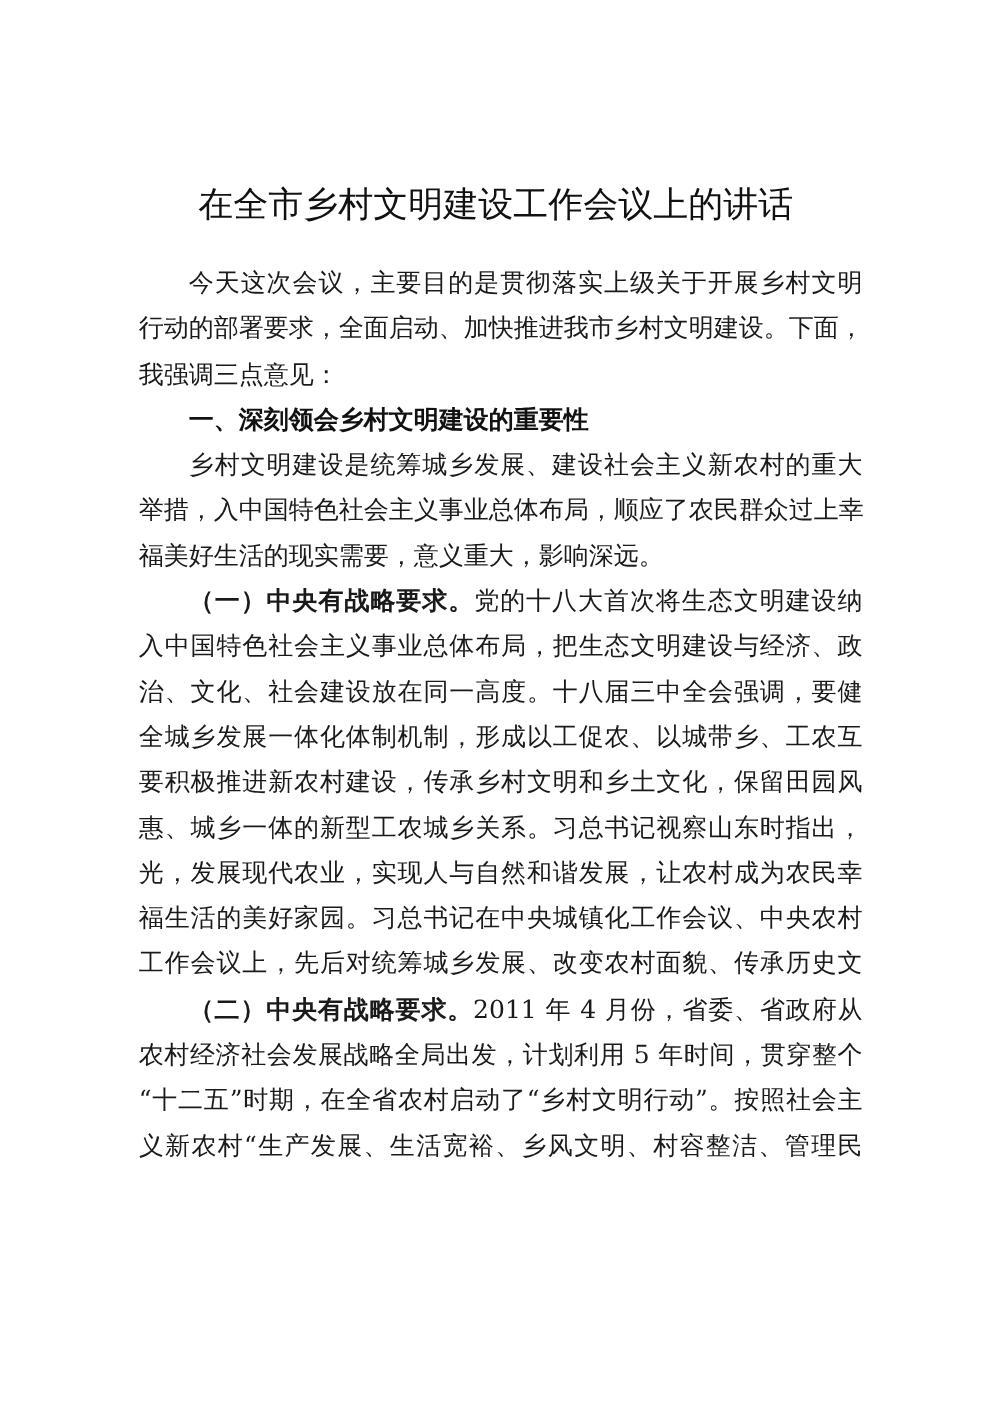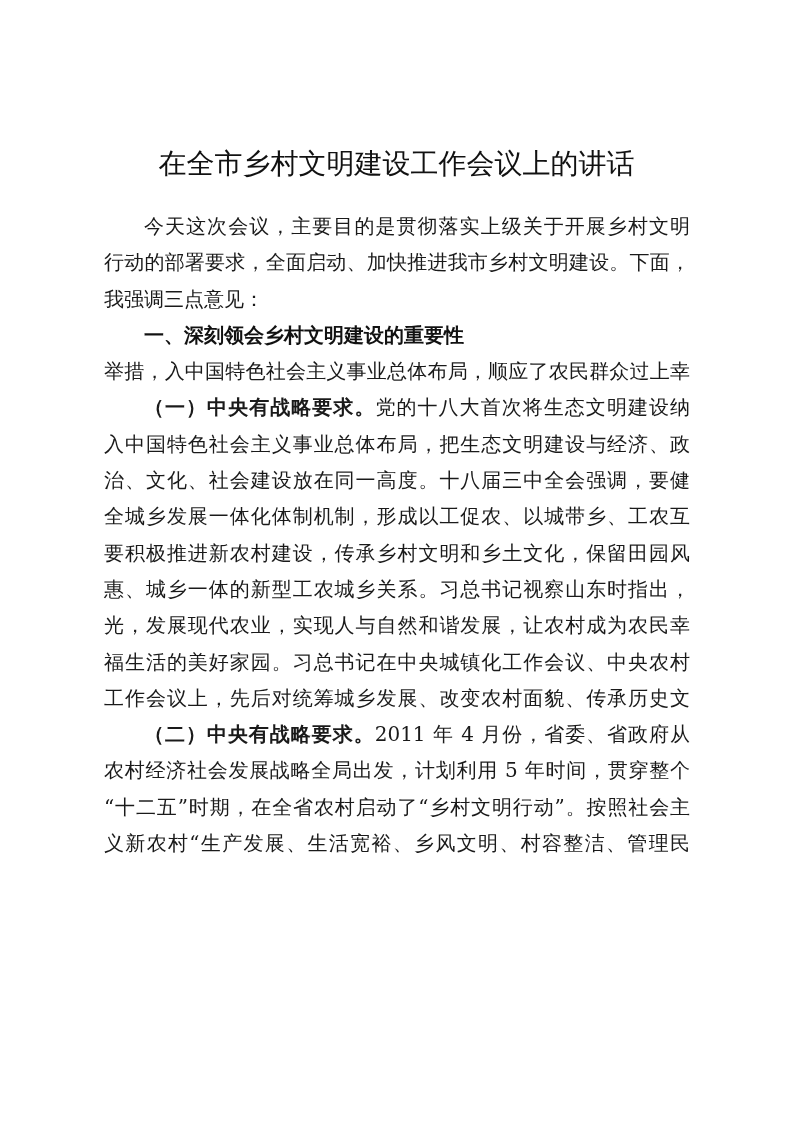--- a/index.html
+++ b/index.html
@@ -43,20 +43,21 @@
     }
     .line {
       display: block;
       height: 36.3px;
       line-height: 36.3px;
       font-size: 20px;
       white-space: nowrap;
       text-align: justify;
       text-align-last: justify;
       color: #1a1a1a;
+      margin-left: 7px;
     }
     .line.last {
       text-align-last: left;
     }
     .line.indent {
       padding-left: 40px;
     }
     .heading {
       font-family: "DejaVu Sans", "Liberation Sans", sans-serif;
       font-weight: bold;
@@ -73,21 +74,23 @@
 <div class="page">
   <div class="title">在全市乡村文明建设工作会议上的讲话</div>
 
   <div class="body-text">
     <span class="line indent">今天这次会议，主要目的是贯彻落实上级关于开展乡村文明</span>
     <span class="line">行动的部署要求，全面启动、加快推进我市乡村文明建设。下面，</span>
     <span class="line last">我强调三点意见：</span>
 
     <span class="line indent heading">一、深刻领会乡村文明建设的重要性</span>
 
+    <span class="line indent">乡村文明建设是统筹城乡发展、建设社会主义新农村的重大</span>
     <span class="line">举措，入中国特色社会主义事业总体布局，顺应了农民群众过上幸</span>
+    <span class="line last">福美好生活的现实需要，意义重大，影响深远。</span>
 
     <span class="line indent"><b class="bold-lead">（一）中央有战略要求。</b><span>党的十八大首次将生态文明建设纳</span></span>
     <span class="line">入中国特色社会主义事业总体布局，把生态文明建设与经济、政</span>
     <span class="line">治、文化、社会建设放在同一高度。十八届三中全会强调，要健</span>
     <span class="line">全城乡发展一体化体制机制，形成以工促农、以城带乡、工农互</span>
     <span class="line">要积极推进新农村建设，传承乡村文明和乡土文化，保留田园风</span>
     <span class="line">惠、城乡一体的新型工农城乡关系。习总书记视察山东时指出，</span>
     <span class="line">光，发展现代农业，实现人与自然和谐发展，让农村成为农民幸</span>
     <span class="line">福生活的美好家园。习总书记在中央城镇化工作会议、中央农村</span>
     <span class="line">工作会议上，先后对统筹城乡发展、改变农村面貌、传承历史文</span>

